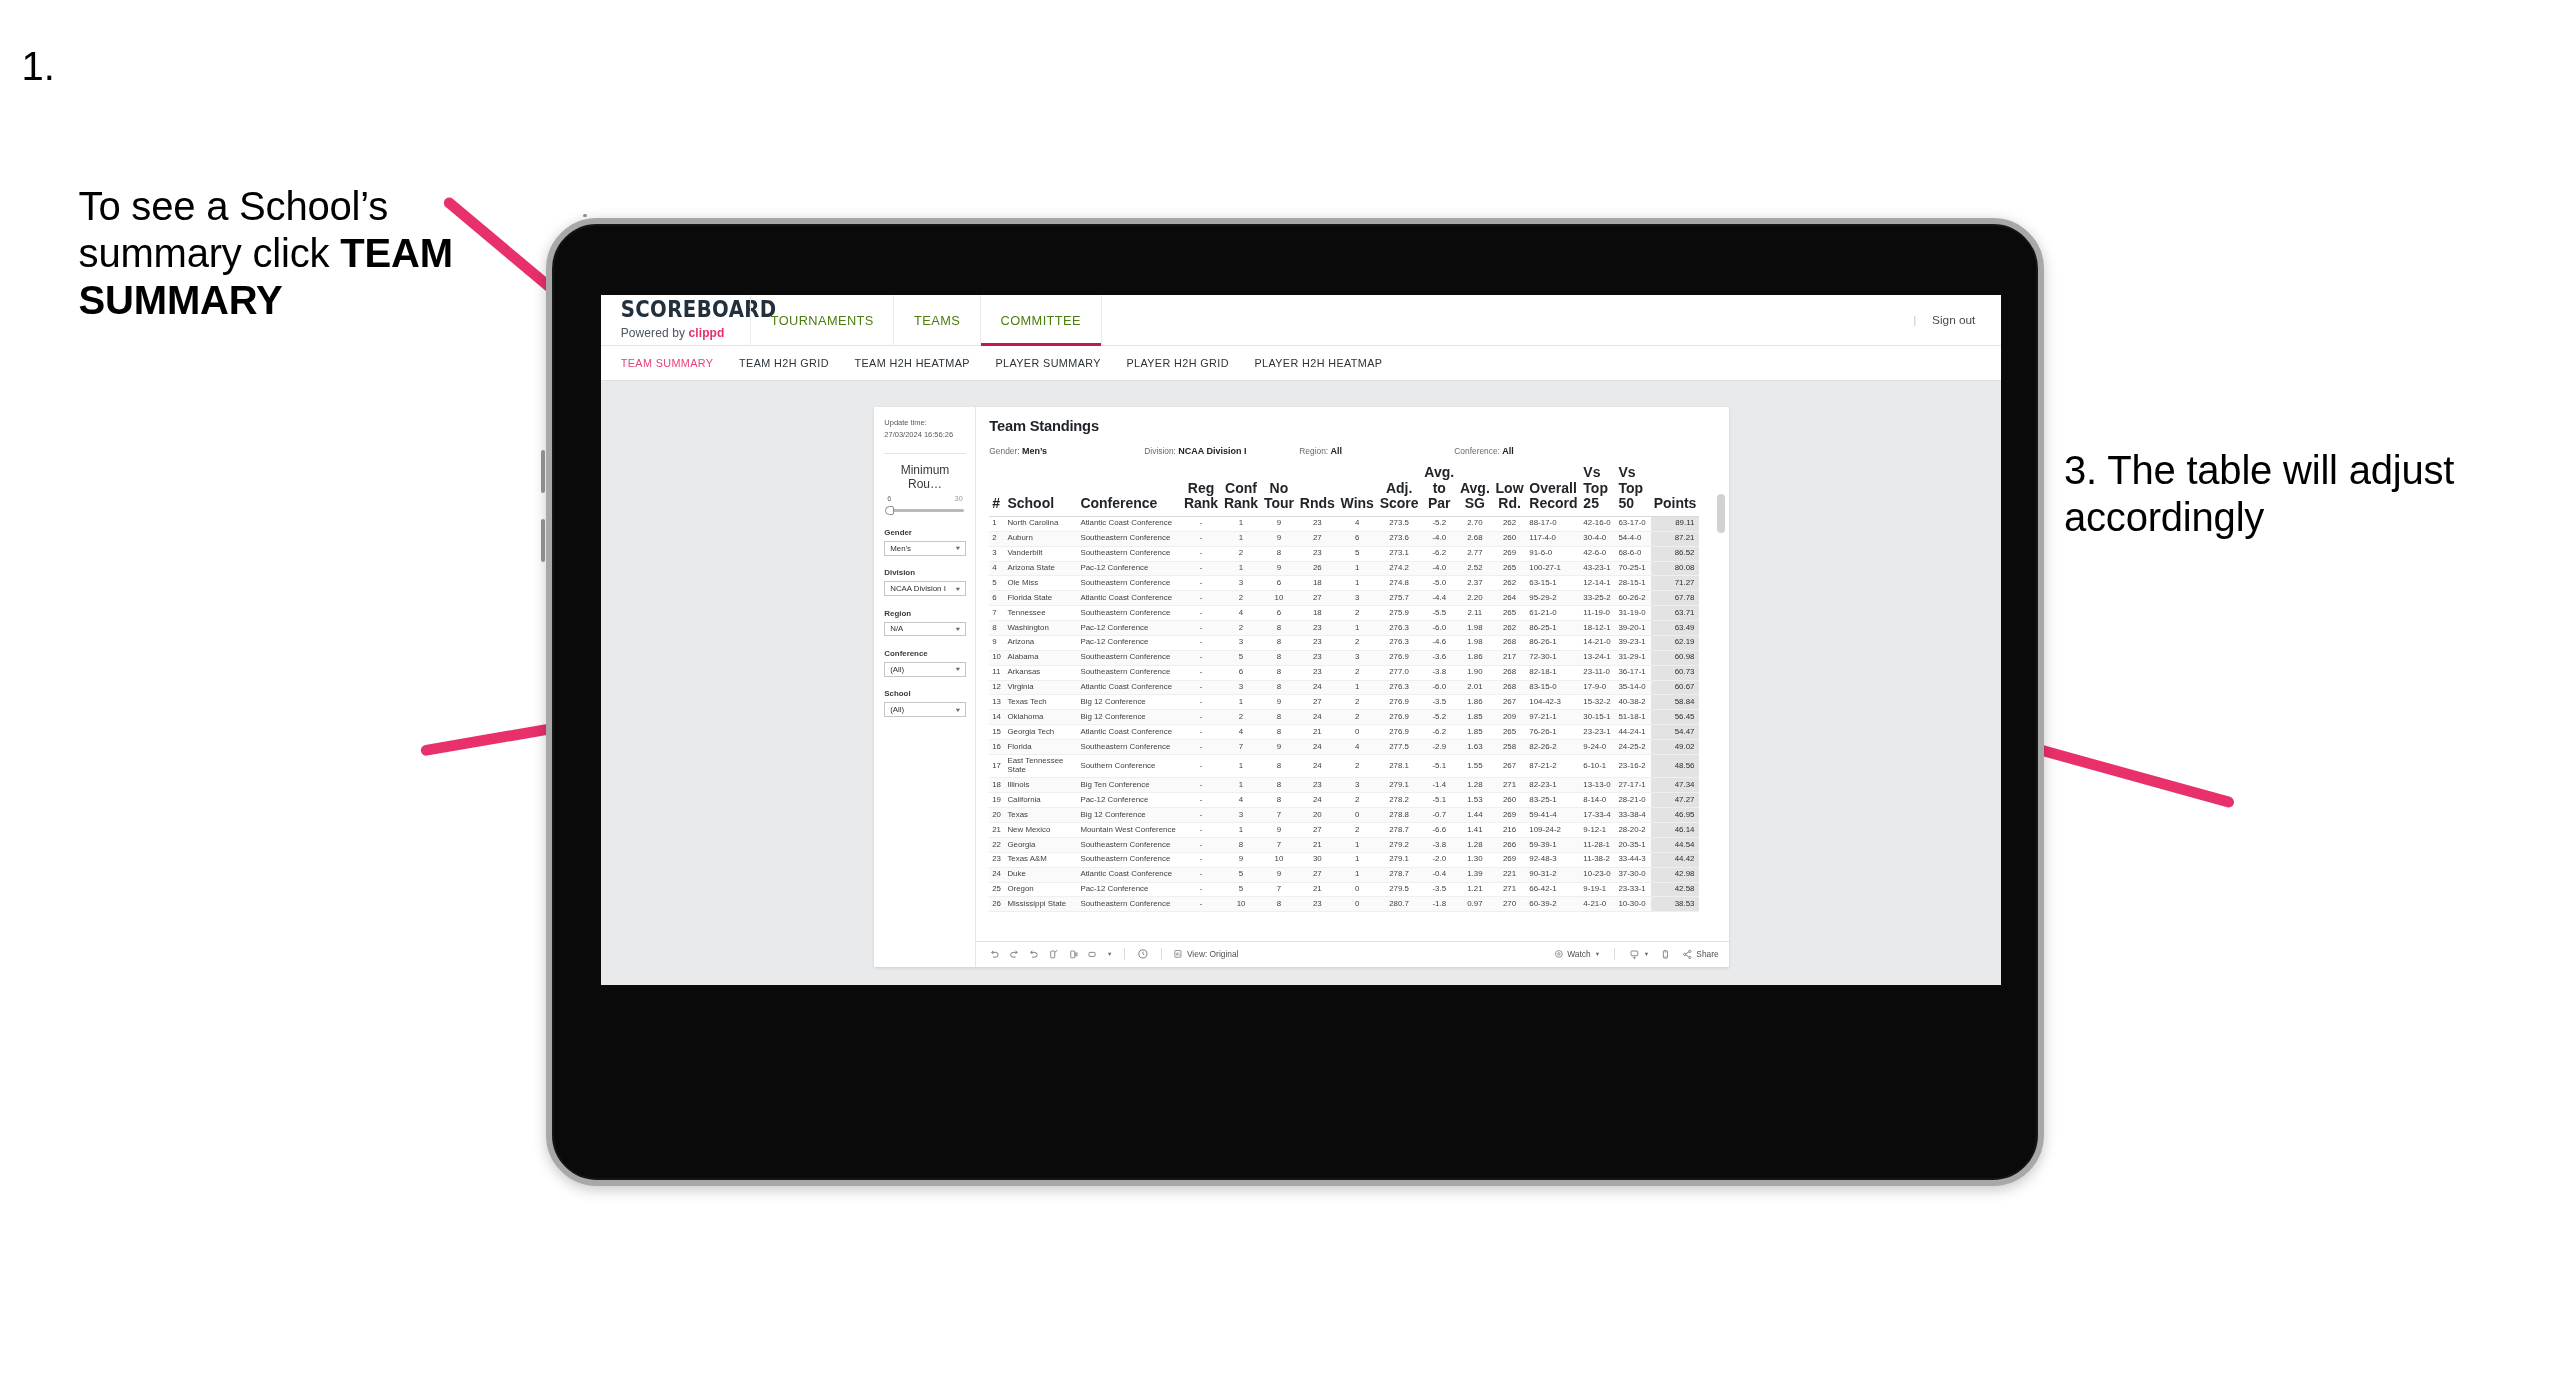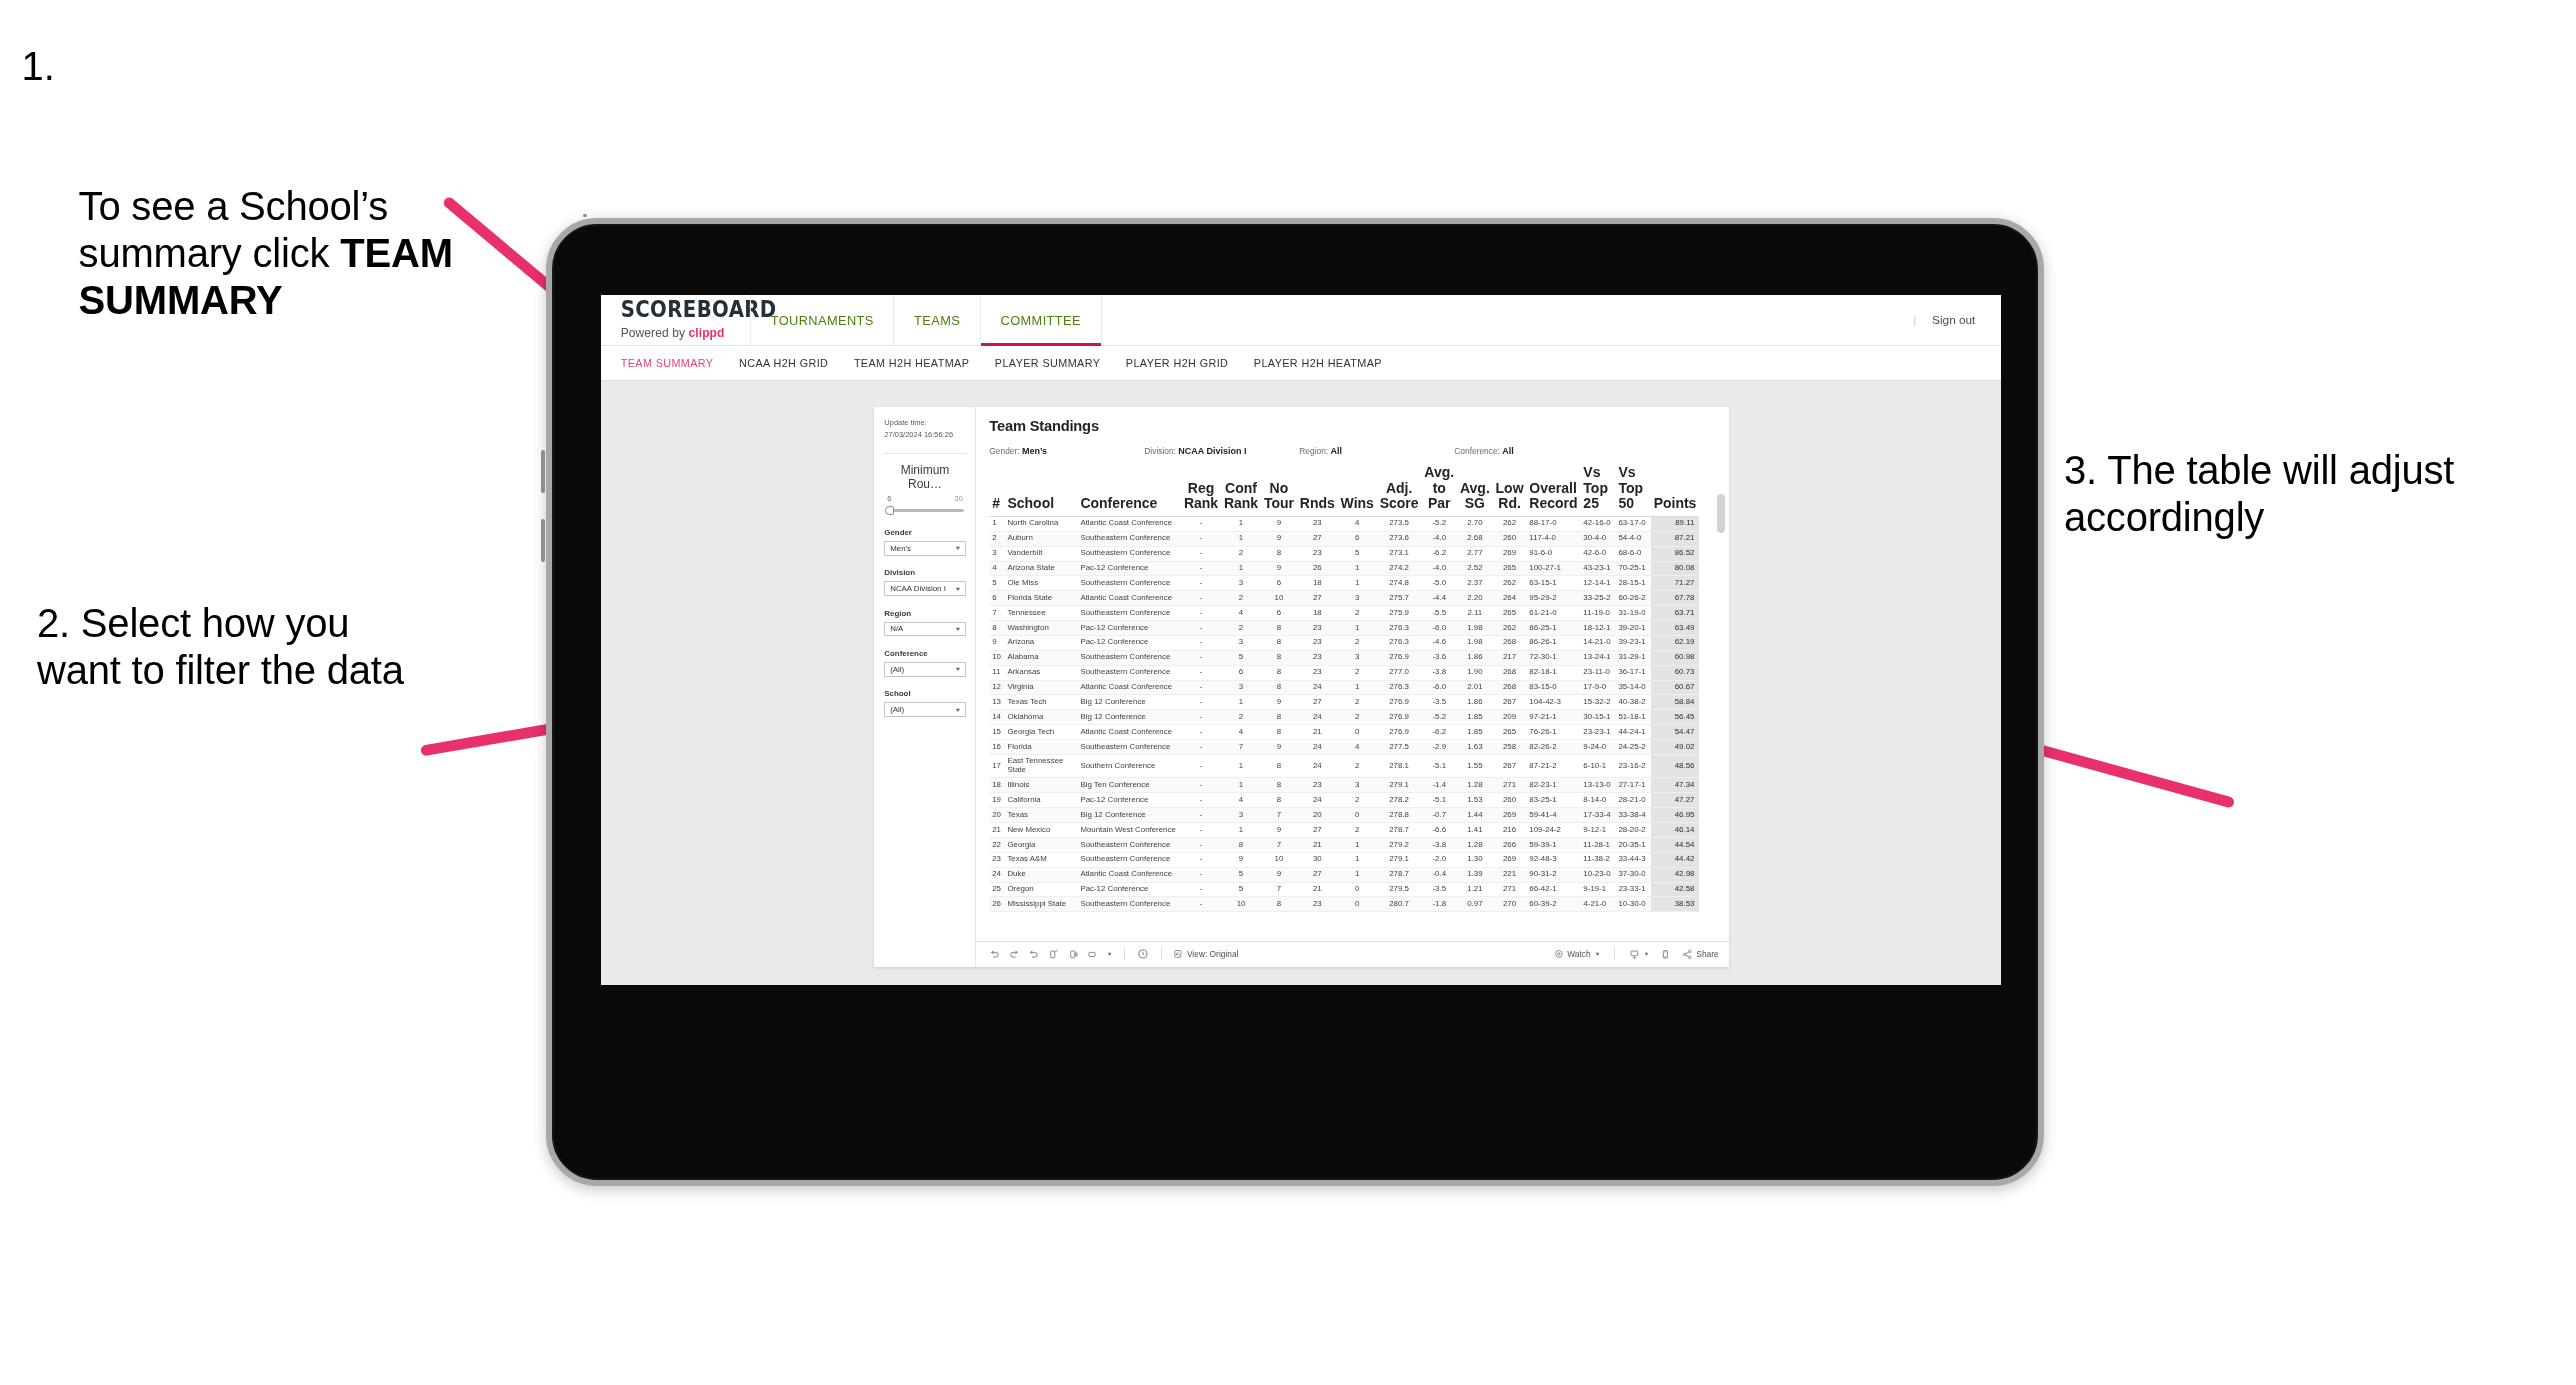--- a/index.html
+++ b/index.html
@@ -224,21 +224,20 @@
 </head>
 <body>
 
 <div id="stage">
 
   <div class="annot" id="annot-1">
     <span class="num">1.</span>
     <span class="body"><span>To see a School’s summary click </span><b>TEAM SUMMARY</b></span>
   </div>
 
-  <div class="annot" id="annot-2">2. Select how you want to filter the data</div>
 
   <div class="annot" id="annot-3">3. The table will adjust accordingly</div>
 
   <svg class="arrow-svg" id="arrow-1" viewBox="0 0 190 160">
     <line x1="2" y1="2" x2="150" y2="126" stroke="#e8306b" stroke-width="11" stroke-linecap="round"></line>
     <polygon points="186,158 128,140 149,105" fill="#e8306b"></polygon>
   </svg>
 
   <svg class="arrow-svg" id="arrow-2" viewBox="0 0 420 110">
     <line x1="3" y1="94" x2="350" y2="34" stroke="#e8306b" stroke-width="11" stroke-linecap="round"></line>
@@ -267,21 +266,21 @@
         <div class="topnav-item active">COMMITTEE</div>
         <div id="topnav-spacer"></div>
         <div id="signout-block">
           <span class="divider">|</span>
           <span>Sign out</span>
         </div>
       </div>
 
       <div id="subnav">
         <div class="subnav-item active">TEAM SUMMARY</div>
-        <div class="subnav-item">NCAA H2H GRID</div>
+        <div class="subnav-item">TEAM H2H GRID</div>
         <div class="subnav-item">TEAM H2H HEATMAP</div>
         <div class="subnav-item">PLAYER SUMMARY</div>
         <div class="subnav-item">PLAYER H2H GRID</div>
         <div class="subnav-item">PLAYER H2H HEATMAP</div>
       </div>
 
       <div id="canvas">
         <div id="workbook">
           <div id="wb-body">
 

